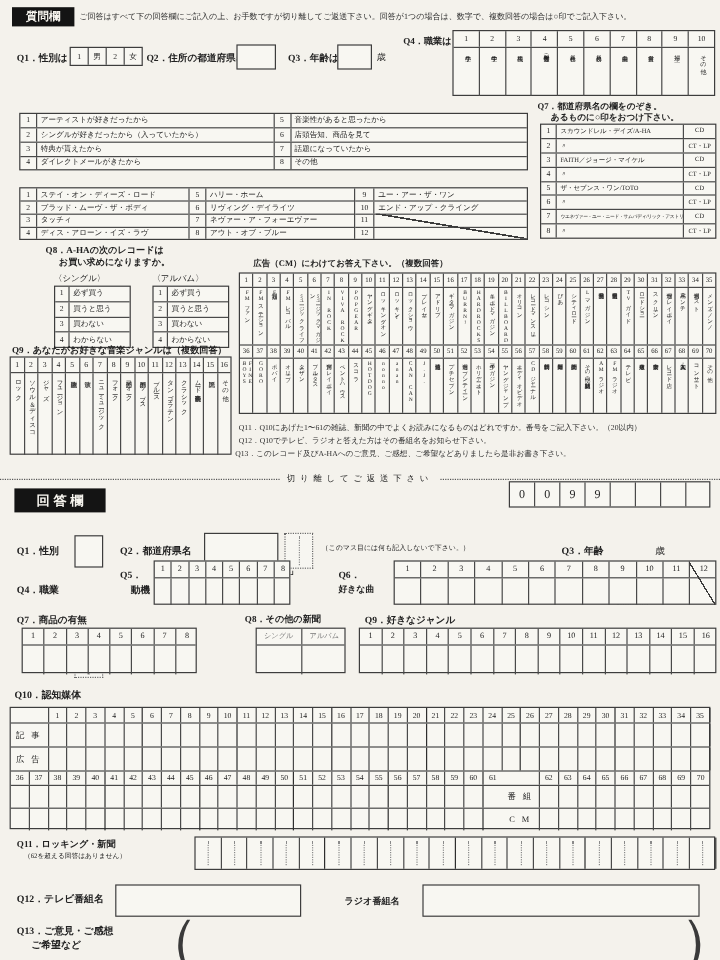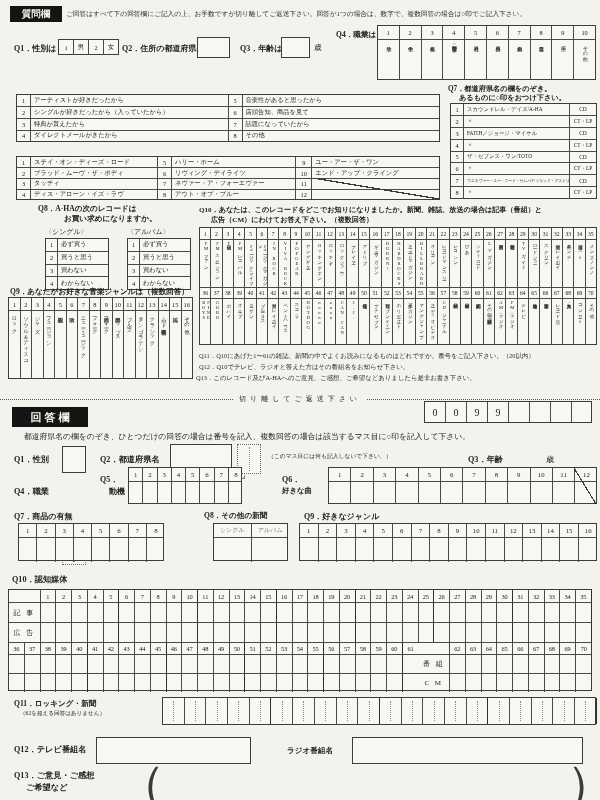--- a/index.html
+++ b/index.html
@@ -219,21 +219,21 @@
           <div class="cell grow txtcell tiny" style="font-size:5.4px">ウエネヴァー・ユー・ニード・サムバディ/リック・アストリー</div>
           <div class="cell" style="width:26px;font-size:5.4px">CD</div>
         </div><div class="gr grow">
           <div class="cell nc" style="width:13px">8</div>
           <div class="cell grow txtcell" style="font-size:5.4px">〃</div>
           <div class="cell" style="width:26px;font-size:5.4px">CT・LP</div>
         </div></div>
   </div>
 
   <div class="abs qlabel" style="left:38px;top:204px">Q8．A-HAの次のレコードは</div>
-  <div class="abs qlabel" style="left:64px;top:214px">お買い求めになりますか。</div>
+  <div class="abs qlabel" style="left:49px;top:214px">お買い求めになりますか。</div>
   <div class="abs" style="left:45px;top:227px;font-size:7px">〈シングル〉</div>
   <div class="abs" style="left:127px;top:227px;font-size:7px">〈アルバム〉</div>
   <div class="abs box" style="left:45px;top:238px;width:64px;height:52px;display:flex;flex-direction:column">
     <div class="rpt">
       
     <div class="gr grow">
           <div class="cell nc" style="width:12px">1</div>
           <div class="cell grow txtcell">必ず買う</div>
         </div><div class="gr grow">
           <div class="cell nc" style="width:12px">2</div>
@@ -303,21 +303,20 @@
           </div><div class="cell grow vc">
             <span class="vt" style="font-size:5.3px">ムード映画音楽</span>
           </div><div class="cell grow vc">
             <span class="vt" style="font-size:5.3px">民謡</span>
           </div><div class="cell grow vc">
             <span class="vt" style="font-size:5.3px">その他</span>
           </div></div>
     </div>
   </div>
 
-  <div class="abs qlabel" style="left:199px;top:205px;font-size:7.1px">Q10．あなたは、このレコードをどこでお知りになりましたか。新聞、雑誌、放送の場合は記事（番組）と</div>
   <div class="abs qlabel" style="left:211px;top:215px;font-size:7.1px">広告（CM）にわけてお答え下さい。（複数回答）</div>
   <div class="abs box" style="left:199px;top:227px;width:398px;height:118px">
     <div class="gr" style="height:11px">
       <div class="rpt">
         
       <div class="cell grow nc" style="font-size:5.6px">1</div><div class="cell grow nc" style="font-size:5.6px">2</div><div class="cell grow nc" style="font-size:5.6px">3</div><div class="cell grow nc" style="font-size:5.6px">4</div><div class="cell grow nc" style="font-size:5.6px">5</div><div class="cell grow nc" style="font-size:5.6px">6</div><div class="cell grow nc" style="font-size:5.6px">7</div><div class="cell grow nc" style="font-size:5.6px">8</div><div class="cell grow nc" style="font-size:5.6px">9</div><div class="cell grow nc" style="font-size:5.6px">10</div><div class="cell grow nc" style="font-size:5.6px">11</div><div class="cell grow nc" style="font-size:5.6px">12</div><div class="cell grow nc" style="font-size:5.6px">13</div><div class="cell grow nc" style="font-size:5.6px">14</div><div class="cell grow nc" style="font-size:5.6px">15</div><div class="cell grow nc" style="font-size:5.6px">16</div><div class="cell grow nc" style="font-size:5.6px">17</div><div class="cell grow nc" style="font-size:5.6px">18</div><div class="cell grow nc" style="font-size:5.6px">19</div><div class="cell grow nc" style="font-size:5.6px">20</div><div class="cell grow nc" style="font-size:5.6px">21</div><div class="cell grow nc" style="font-size:5.6px">22</div><div class="cell grow nc" style="font-size:5.6px">23</div><div class="cell grow nc" style="font-size:5.6px">24</div><div class="cell grow nc" style="font-size:5.6px">25</div><div class="cell grow nc" style="font-size:5.6px">26</div><div class="cell grow nc" style="font-size:5.6px">27</div><div class="cell grow nc" style="font-size:5.6px">28</div><div class="cell grow nc" style="font-size:5.6px">29</div><div class="cell grow nc" style="font-size:5.6px">30</div><div class="cell grow nc" style="font-size:5.6px">31</div><div class="cell grow nc" style="font-size:5.6px">32</div><div class="cell grow nc" style="font-size:5.6px">33</div><div class="cell grow nc" style="font-size:5.6px">34</div><div class="cell grow nc" style="font-size:5.6px">35</div></div>
     </div>
     <div class="gr" style="height:48px">
       <div class="rpt">
         
@@ -484,21 +483,20 @@
     <div class="ct">切り離してご返送下さい</div>
     <div class="dots"></div>
   </div>
 
   <div class="abs titlebox" style="left:12px;top:407px;width:76px;height:20px;font-size:11px">回 答 欄</div>
   <div class="abs box gr t4one" style="left:424px;top:401px;width:168px;height:22px">
     <div class="rpt">
       
     <div class="cell nc" style="width:21px;font-size:10px">0</div><div class="cell nc" style="width:21px;font-size:10px">0</div><div class="cell nc" style="width:21px;font-size:10px">9</div><div class="cell nc" style="width:21px;font-size:10px">9</div><div class="cell nc" style="width:21px;font-size:10px"></div><div class="cell nc" style="width:21px;font-size:10px"></div><div class="cell nc" style="width:21px;font-size:10px"></div><div class="cell nc" style="width:21px;font-size:10px"></div></div>
   </div>
-  <div class="abs" style="left:24px;top:431px;font-size:7.8px;width:572px;white-space:nowrap">都道府県名の欄をのぞき、ひとつだけの回答の場合は番号を記入、複数回答の場合は該当するマス目に○印を記入して下さい。</div>
 
   <div class="abs qlabel" style="left:14px;top:454px;font-size:8.2px">Q1．性別</div>
   <div class="abs box" style="left:62px;top:446px;width:24px;height:27px"></div>
   <div class="abs qlabel" style="left:100px;top:454px;font-size:8.2px">Q2．都道府県名</div>
   <div class="abs box" style="left:170px;top:444px;width:62px;height:30px"></div>
   <div class="abs dotbox mid" style="left:237px;top:444px;width:24px;height:30px"></div>
   <div class="abs" style="left:239px;top:474px;font-size:8px">↵</div>
   <div class="abs" style="left:268px;top:452px;font-size:5.8px;white-space:nowrap">（このマス目には何も記入しないで下さい。）</div>
   <div class="abs qlabel" style="left:468px;top:454px;font-size:8.2px">Q3．年齢</div>
   <div class="abs dotbox mid" style="left:514px;top:444px;width:26px;height:30px"></div>

